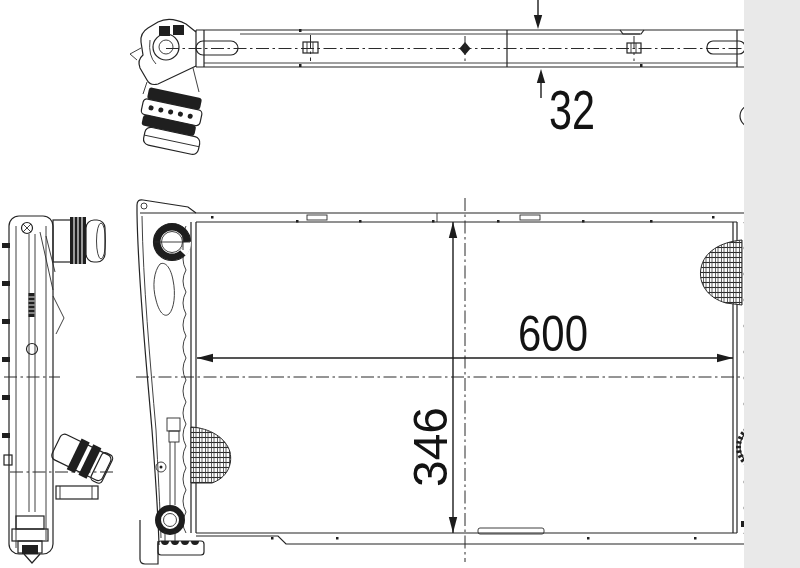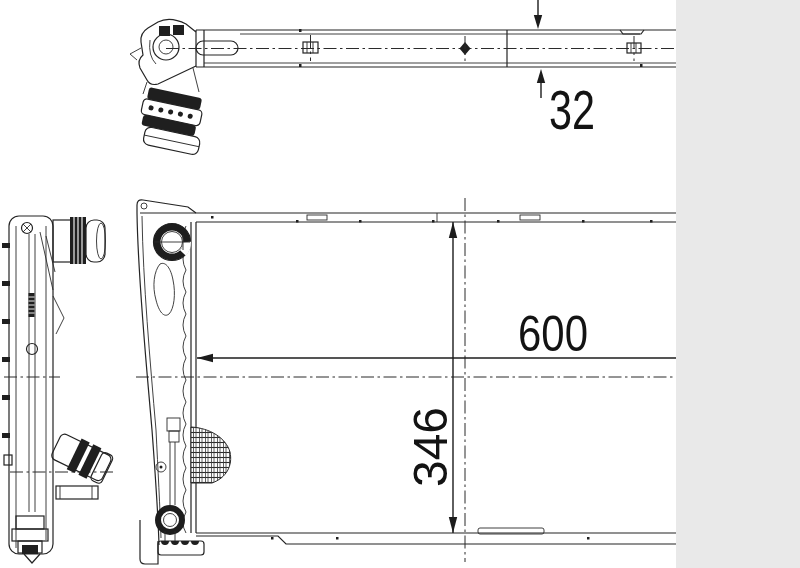--- a/index.html
+++ b/index.html
@@ -1,17 +1,17 @@
 <!DOCTYPE html>
 <html><head>
 <meta charset="utf-8">
 <style>
   html,body{margin:0;padding:0;background:#e9e9e9;}
   #stage{
-    position:relative;width:676px;height:568px;background:#ffffff;
+    position:relative;width:744px;height:568px;background:#ffffff;
     font-family:"Liberation Sans","DejaVu Sans",sans-serif;overflow:hidden;
   }
   svg{position:absolute;left:0;top:0;}
   .ln{stroke:#242424;stroke-width:1.2;fill:none;}
   .thin{stroke:#2b2b2b;stroke-width:0.9;fill:none;}
   .dk{fill:#1f1f1f;stroke:none;}
   .cl{stroke:#2b2b2b;stroke-width:1;fill:none;stroke-dasharray:13 3.5 2.5 3.5;}
   .dim{stroke:#1c1c1c;stroke-width:1.4;fill:none;}
   .arr{fill:#1c1c1c;stroke:none;}
   .dimtxt{fill:#131313;font-weight:400;}

